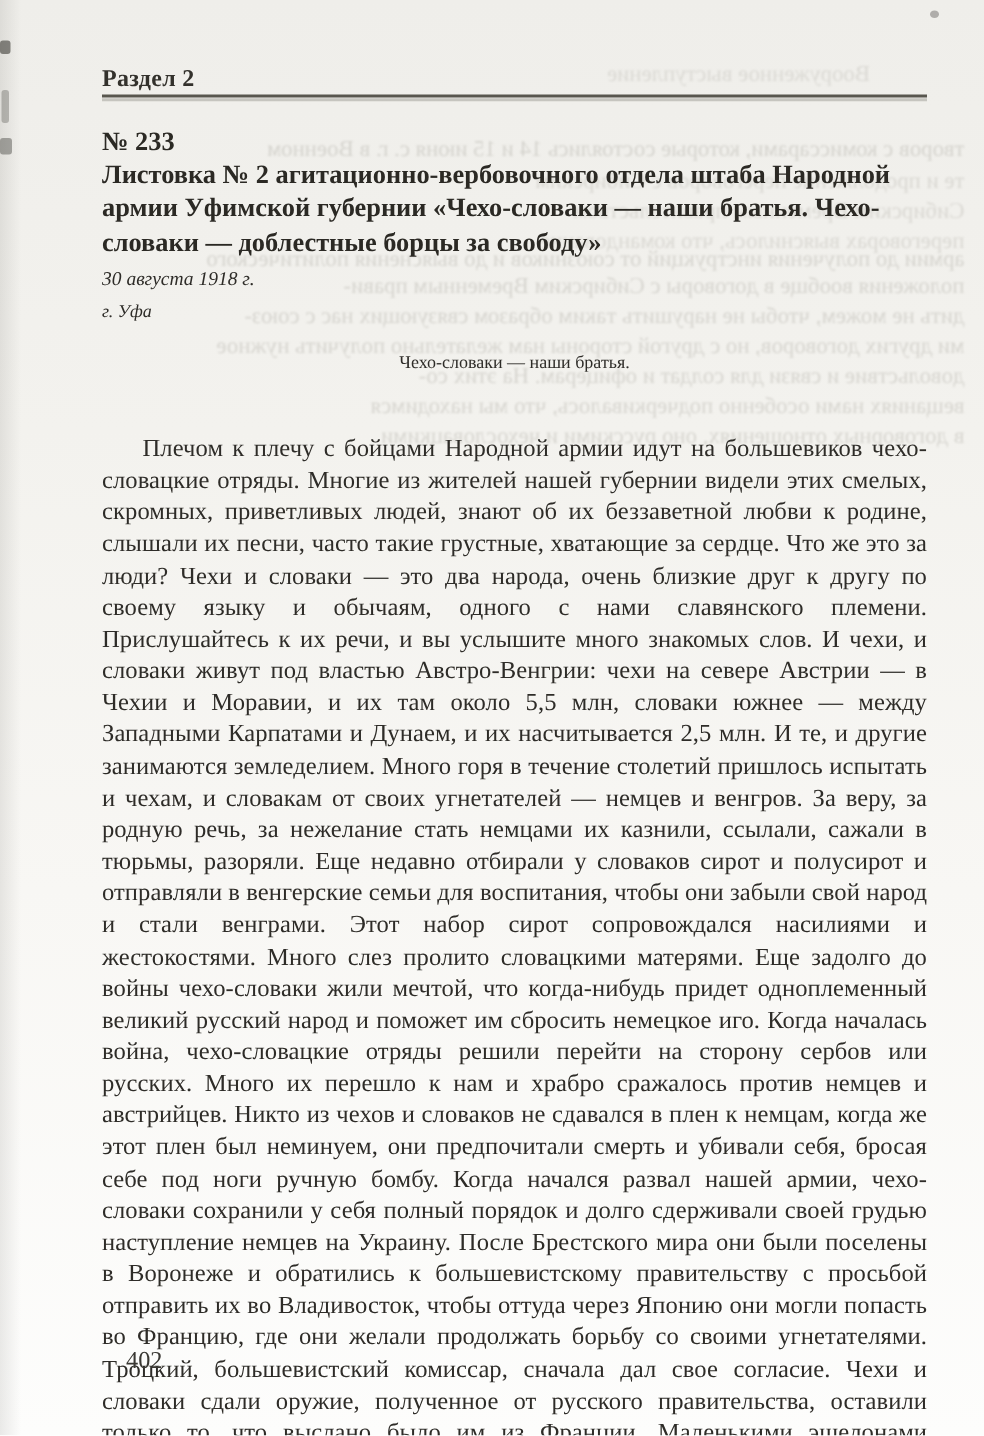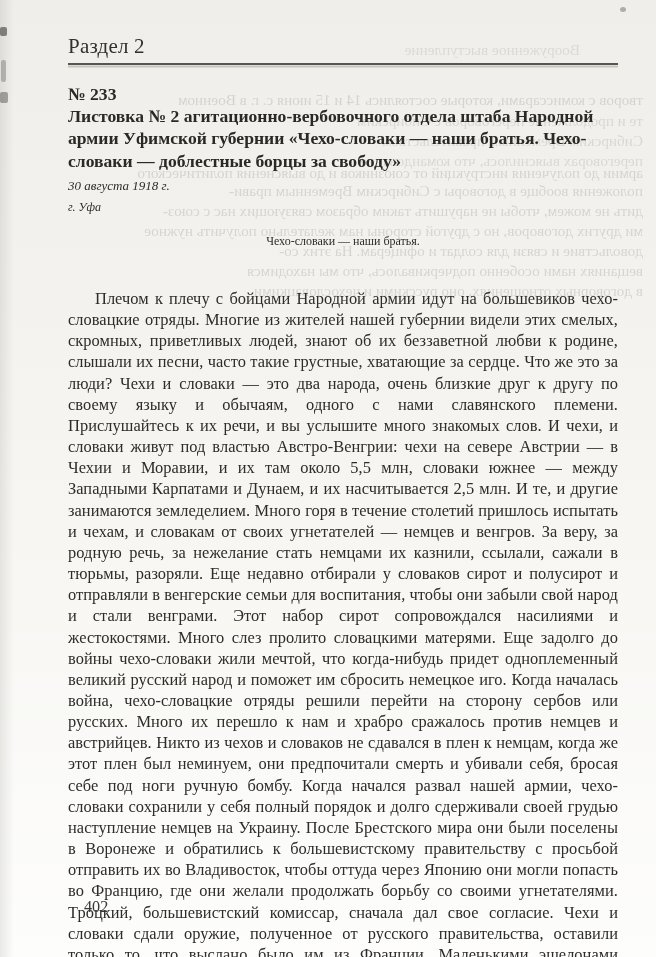--- a/index.html
+++ b/index.html
@@ -44,22 +44,22 @@
   .bl6  { top: 181px; left: 58px;  width: 585px; }
   .bl7  { top: 201px; left: 58px;  width: 585px; }
   .bl8  { top: 221px; left: 58px;  width: 585px; }
   .bl9  { top: 241px; left: 58px;  width: 585px; }
   .bl10 { top: 261px; left: 58px;  width: 585px; }
   .bl11 { top: 281px; left: 58px;  width: 585px; }
 
   
   .running-head {
     position: absolute; z-index: 2;
-    top: 34px; left: 68px;
-    font-weight: normal; font-size: 21px; color: #33312c;
+    top: 44px; left: 68px;
+    font-weight: bold; font-size: 16px; color: #33312c;
     letter-spacing: 0.2px;
   }
   .head-rule {
     position: absolute; z-index: 2;
     top: 63px; left: 68px; width: 550px; height: 0;
     border-top: 2.2px solid #58564e;
     box-shadow: 0 2.5px 0 rgba(90, 88, 80, 0.28);
   }
   .doc-number {
     position: absolute; z-index: 2;

